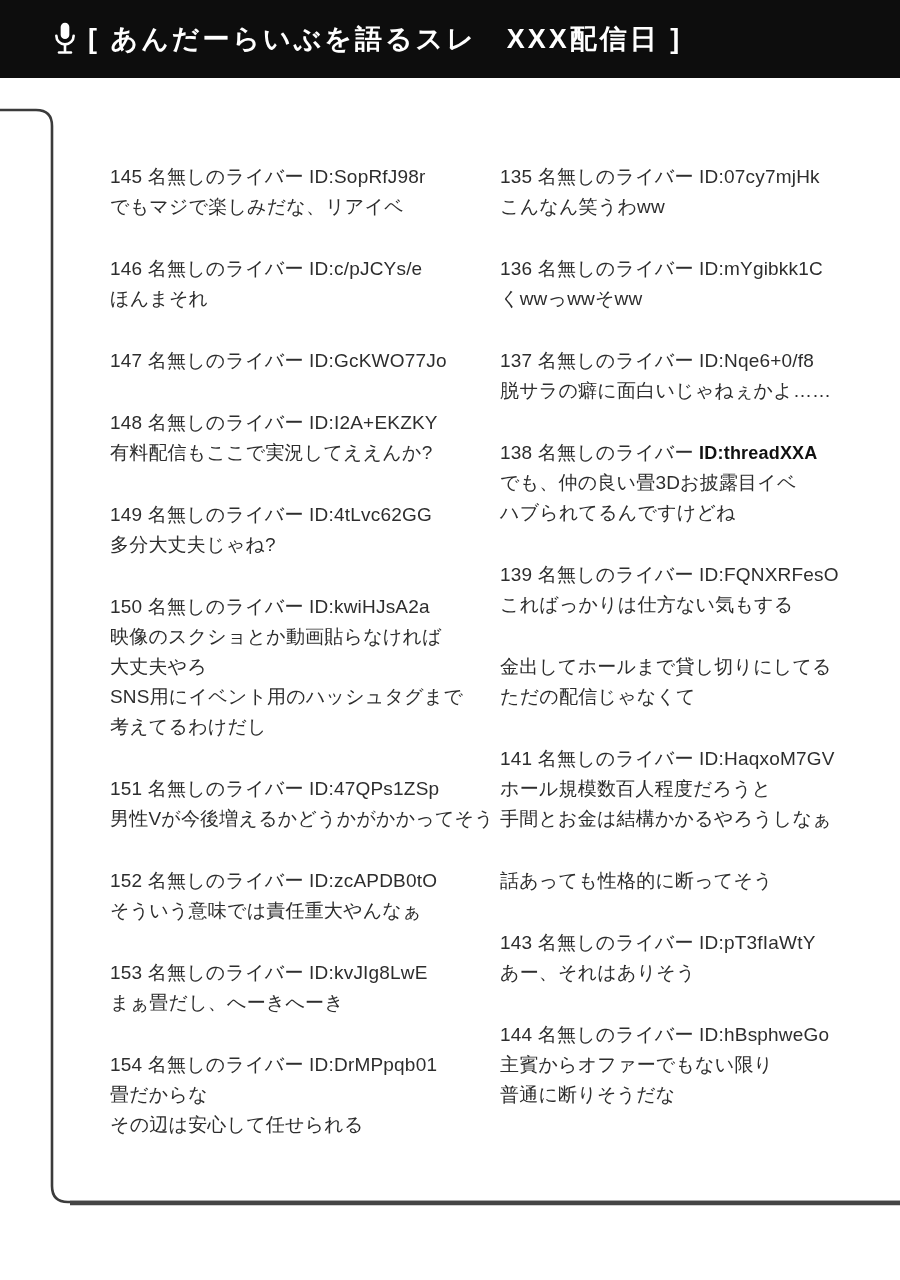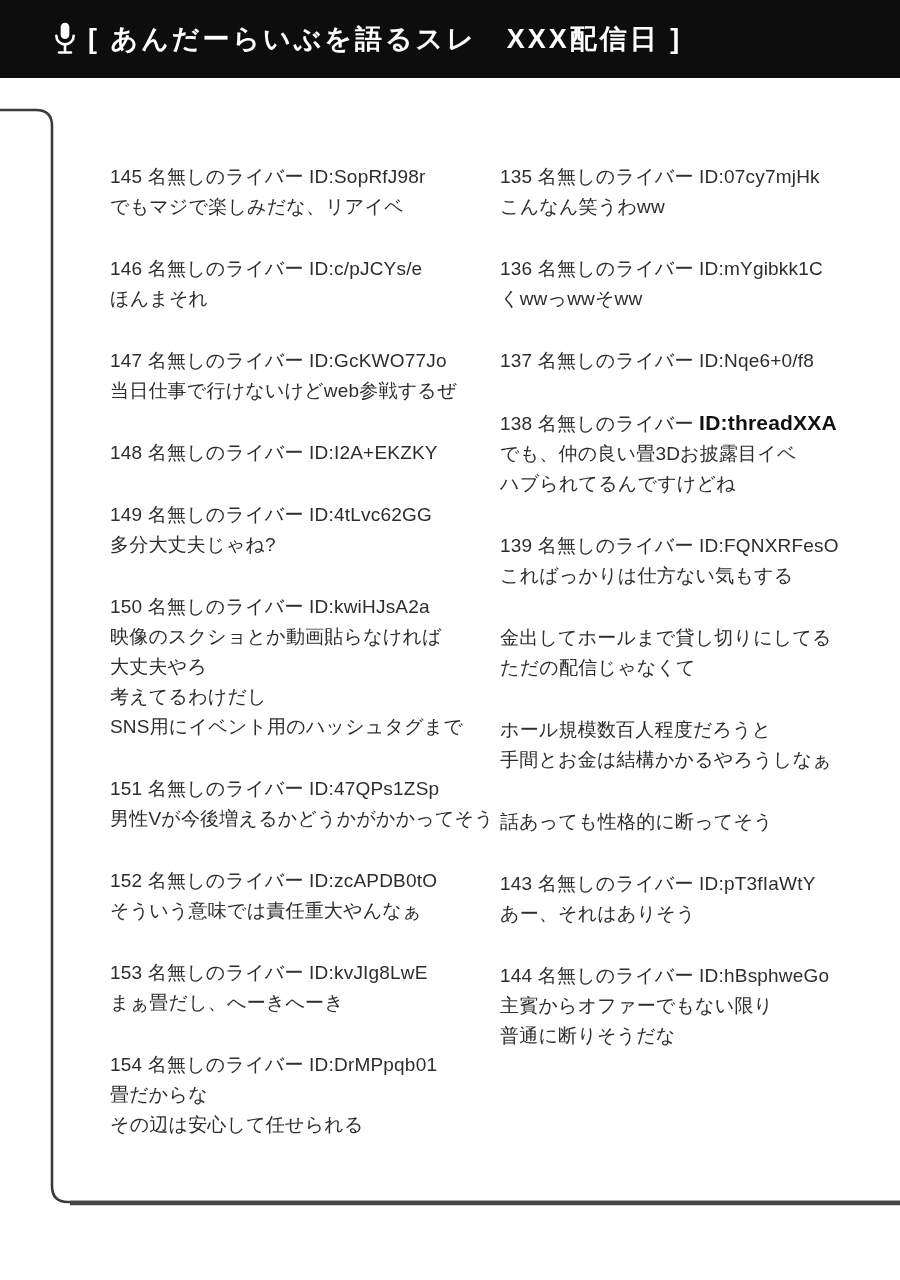--- a/index.html
+++ b/index.html
@@ -64,21 +64,21 @@
     margin-bottom: 32px;
   }
   .post-header, .post-line {
     font-size: 19px;
     line-height: 30px;
     color: #2d2d2d;
     letter-spacing: 0.2px;
   }
   .poster-id.bold-id {
     font-weight: bold;
-    font-size: 21px;
+    font-size: 18px;
     color: #111111;
   }
 </style>
 </head>
 <body>
 
 <div class="page">
 
   <div class="header-bar">
     <svg class="mic-icon" viewBox="0 0 24 32" fill="none" xmlns="http://www.w3.org/2000/svg">
@@ -100,35 +100,35 @@
         <article class="post">
           <div class="post-header"><span class="post-number">145</span> <span class="poster-name">名無しのライバー</span> <span class="poster-id">ID:SopRfJ98r</span></div>
           <div class="post-line">でもマジで楽しみだな、リアイベ</div>
         </article>
         <article class="post">
           <div class="post-header"><span class="post-number">146</span> <span class="poster-name">名無しのライバー</span> <span class="poster-id">ID:c/pJCYs/e</span></div>
           <div class="post-line">ほんまそれ</div>
         </article>
         <article class="post">
           <div class="post-header"><span class="post-number">147</span> <span class="poster-name">名無しのライバー</span> <span class="poster-id">ID:GcKWO77Jo</span></div>
-          <div class="post-line">当日仕事で行けないけどweb参戦するぜ</div>
         </article>
         <article class="post">
           <div class="post-header"><span class="post-number">148</span> <span class="poster-name">名無しのライバー</span> <span class="poster-id">ID:I2A+EKZKY</span></div>
+          <div class="post-line">有料配信もここで実況してええんか?</div>
         </article>
         <article class="post">
           <div class="post-header"><span class="post-number">149</span> <span class="poster-name">名無しのライバー</span> <span class="poster-id">ID:4tLvc62GG</span></div>
           <div class="post-line">多分大丈夫じゃね?</div>
         </article>
         <article class="post">
           <div class="post-header"><span class="post-number">150</span> <span class="poster-name">名無しのライバー</span> <span class="poster-id">ID:kwiHJsA2a</span></div>
           <div class="post-line">映像のスクショとか動画貼らなければ</div>
           <div class="post-line">大丈夫やろ</div>
+          <div class="post-line">SNS用にイベント用のハッシュタグまで</div>
           <div class="post-line">考えてるわけだし</div>
-          <div class="post-line">SNS用にイベント用のハッシュタグまで</div>
         </article>
         <article class="post">
           <div class="post-header"><span class="post-number">151</span> <span class="poster-name">名無しのライバー</span> <span class="poster-id">ID:47QPs1ZSp</span></div>
           <div class="post-line">男性Vが今後増えるかどうかがかかってそう</div>
         </article>
         <article class="post">
           <div class="post-header"><span class="post-number">152</span> <span class="poster-name">名無しのライバー</span> <span class="poster-id">ID:zcAPDB0tO</span></div>
           <div class="post-line">そういう意味では責任重大やんなぁ</div>
         </article>
         <article class="post">
@@ -145,35 +145,37 @@
         <article class="post">
           <div class="post-header"><span class="post-number">135</span> <span class="poster-name">名無しのライバー</span> <span class="poster-id">ID:07cy7mjHk</span></div>
           <div class="post-line">こんなん笑うわww</div>
         </article>
         <article class="post">
           <div class="post-header"><span class="post-number">136</span> <span class="poster-name">名無しのライバー</span> <span class="poster-id">ID:mYgibkk1C</span></div>
           <div class="post-line">くwwっwwそww</div>
         </article>
         <article class="post">
           <div class="post-header"><span class="post-number">137</span> <span class="poster-name">名無しのライバー</span> <span class="poster-id">ID:Nqe6+0/f8</span></div>
+          <div class="post-line">脱サラの癖に面白いじゃねぇかよ……</div>
         </article>
         <article class="post">
           <div class="post-header"><span class="post-number">138</span> <span class="poster-name">名無しのライバー</span> <span class="poster-id bold-id">ID:threadXXA</span></div>
           <div class="post-line">でも、仲の良い畳3Dお披露目イベ</div>
           <div class="post-line">ハブられてるんですけどね</div>
         </article>
         <article class="post">
           <div class="post-header"><span class="post-number">139</span> <span class="poster-name">名無しのライバー</span> <span class="poster-id">ID:FQNXRFesO</span></div>
           <div class="post-line">こればっかりは仕方ない気もする</div>
         </article>
         <article class="post">
           <div class="post-line">金出してホールまで貸し切りにしてる</div>
           <div class="post-line">ただの配信じゃなくて</div>
         </article>
         <article class="post">
+          <div class="post-header"><span class="post-number">141</span> <span class="poster-name">名無しのライバー</span> <span class="poster-id">ID:HaqxoM7GV</span></div>
           <div class="post-line">ホール規模数百人程度だろうと</div>
           <div class="post-line">手間とお金は結構かかるやろうしなぁ</div>
         </article>
         <article class="post">
           <div class="post-line">話あっても性格的に断ってそう</div>
         </article>
         <article class="post">
           <div class="post-header"><span class="post-number">143</span> <span class="poster-name">名無しのライバー</span> <span class="poster-id">ID:pT3fIaWtY</span></div>
           <div class="post-line">あー、それはありそう</div>
         </article>

